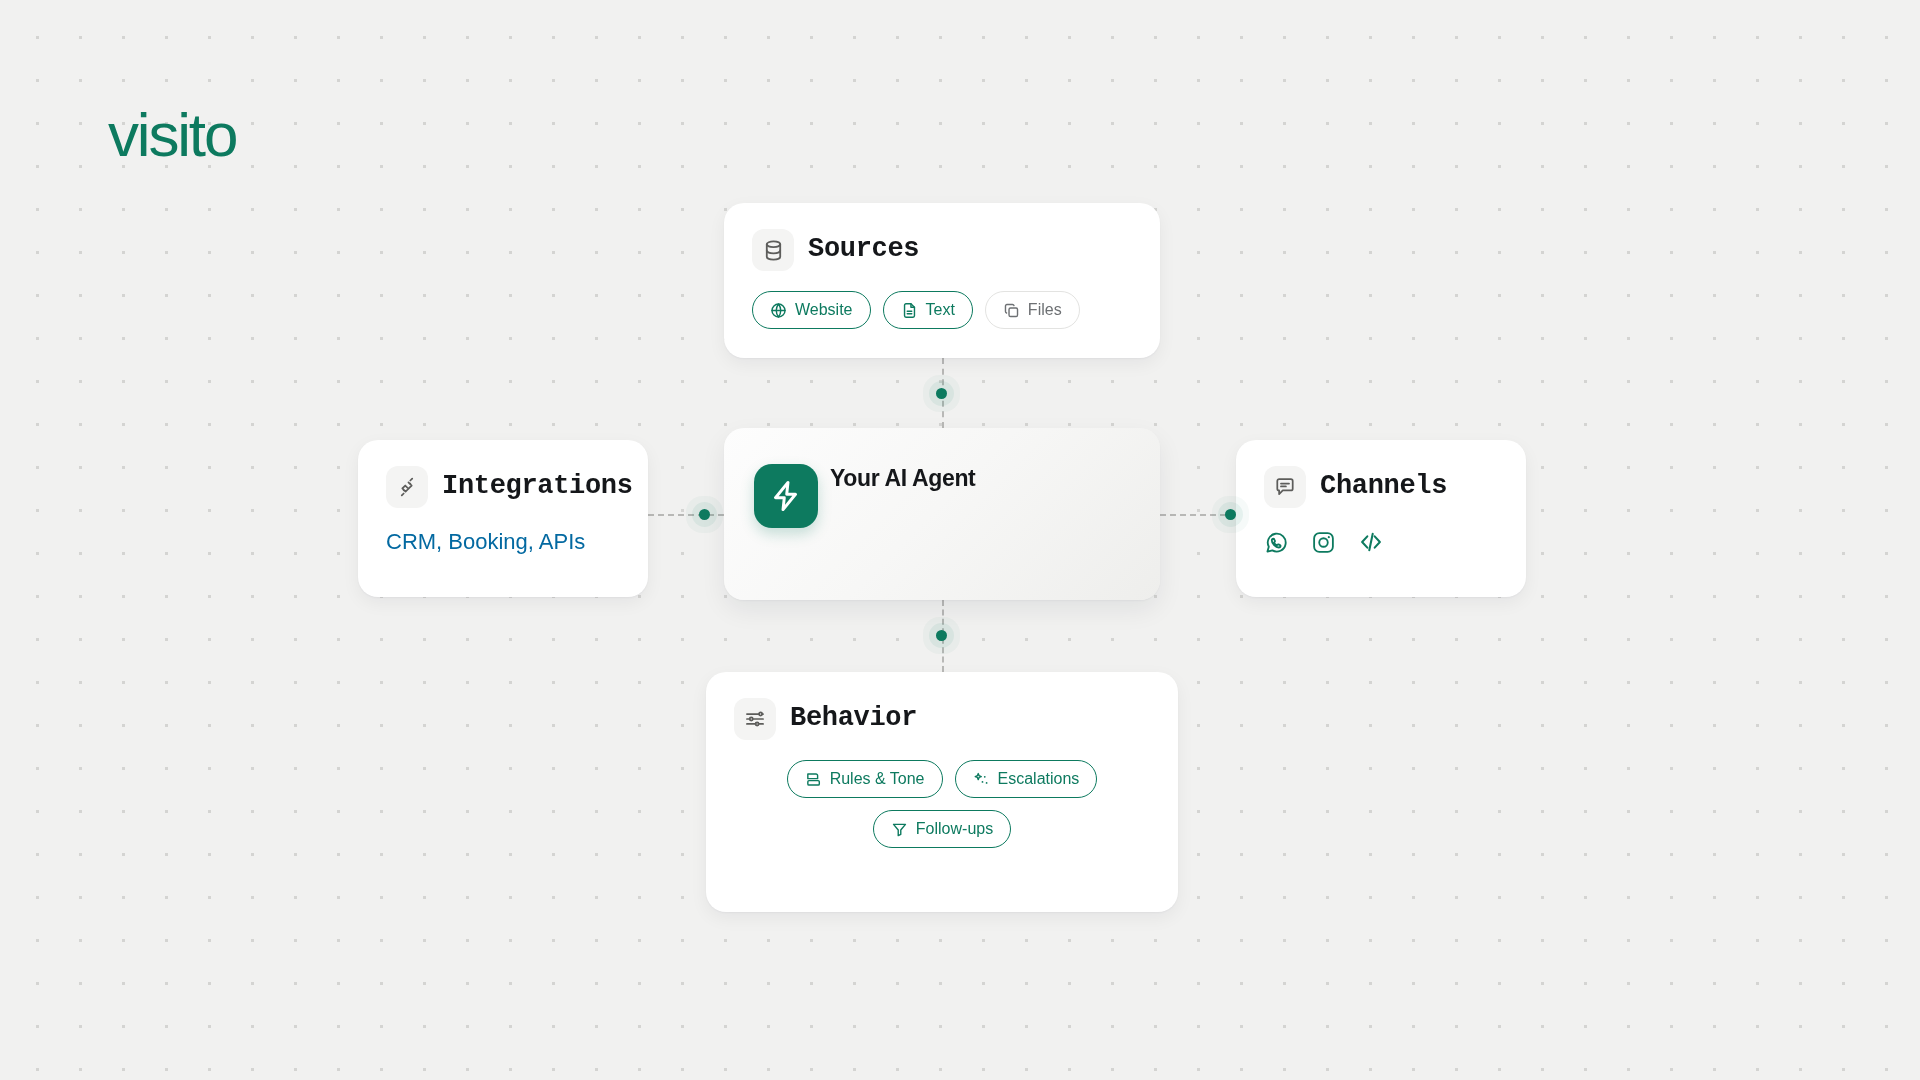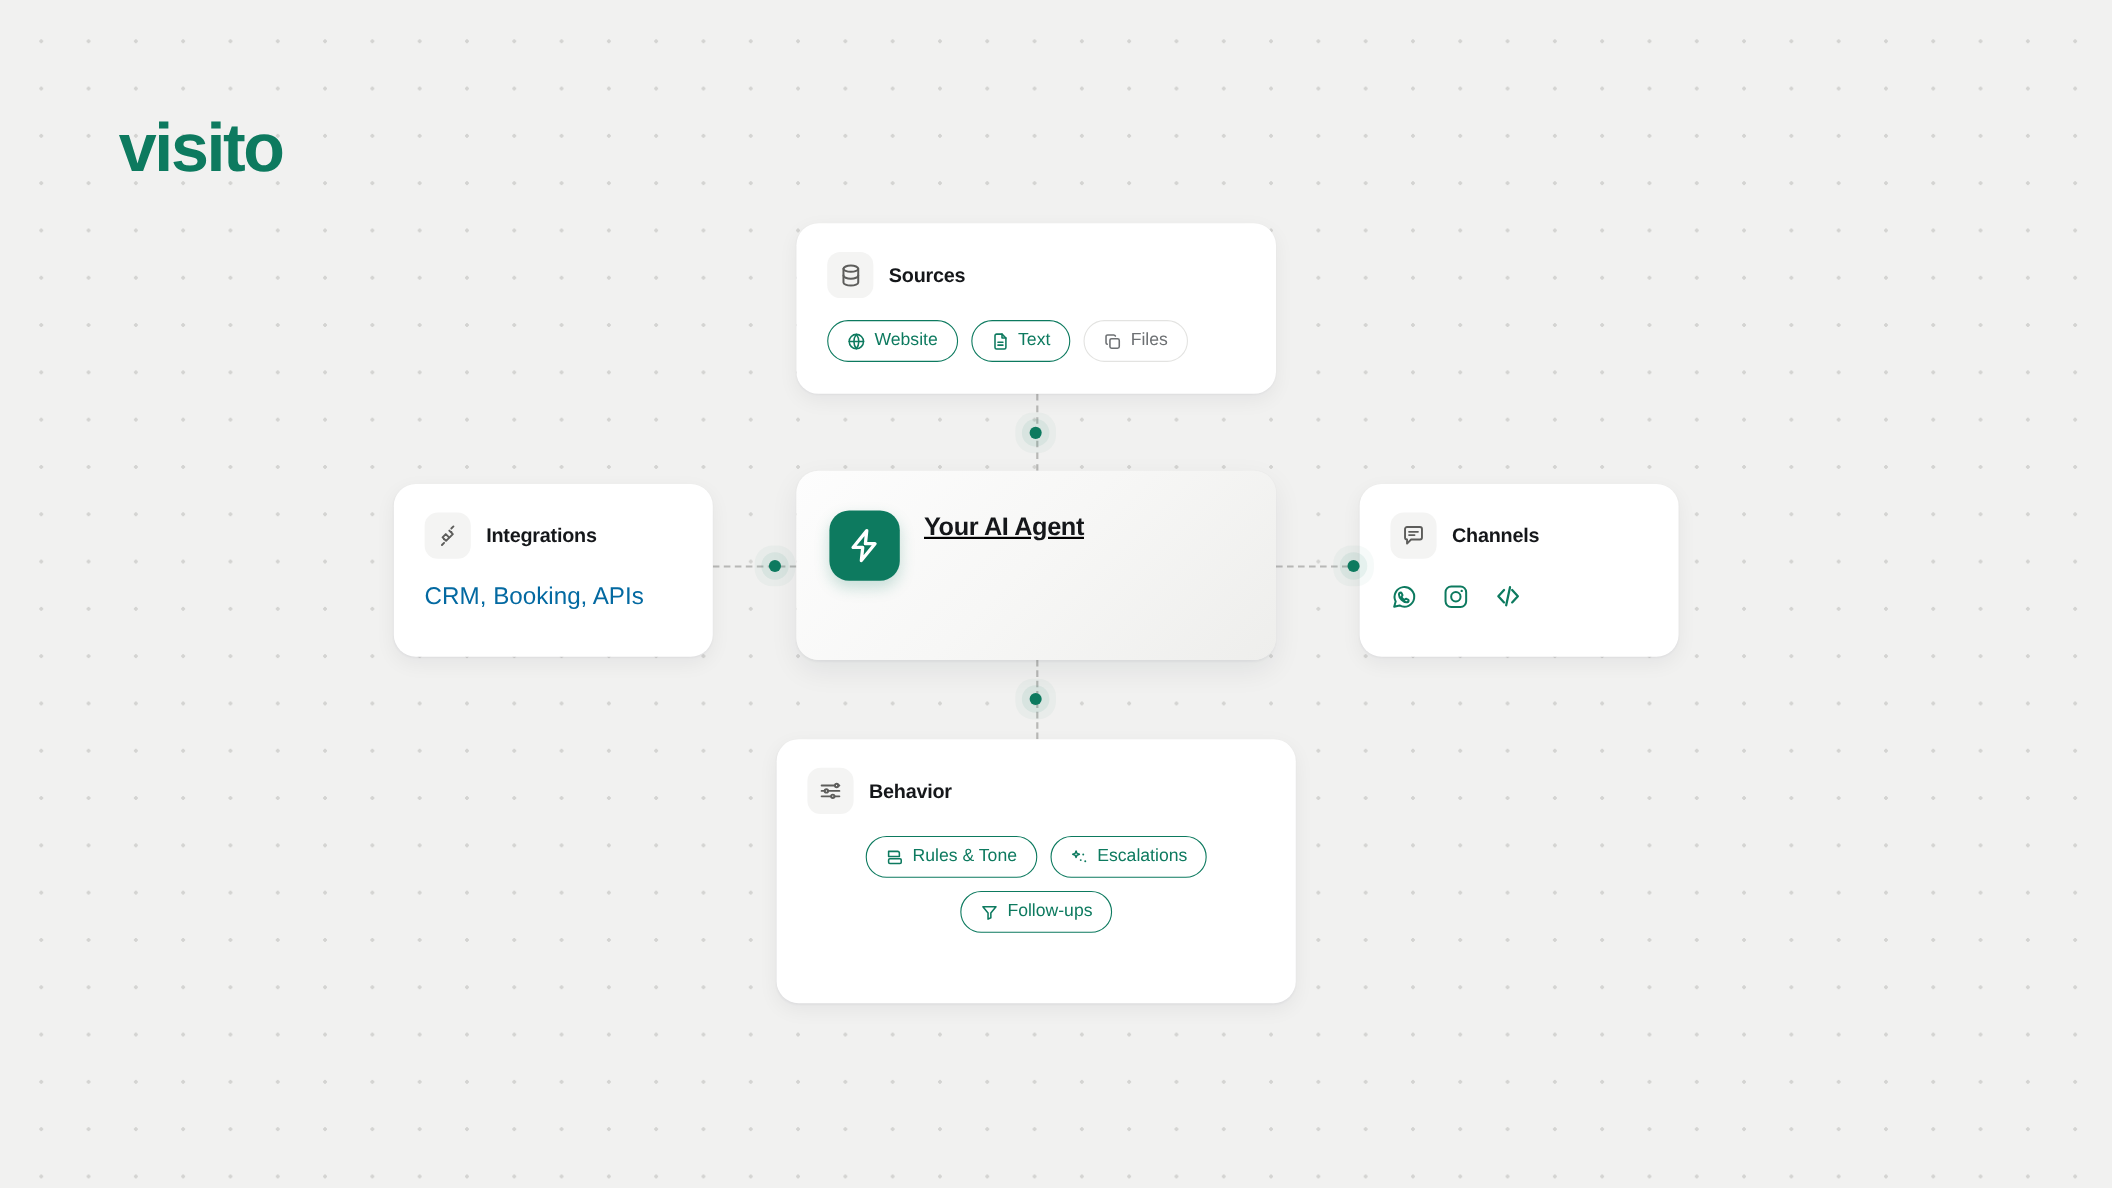--- a/index.html
+++ b/index.html
@@ -20,21 +20,21 @@
     position: relative;
     -webkit-font-smoothing: antialiased;
   }
 
   
   #logo {
     position: absolute;
     left: 108px;
     top: 104px;
     font-size: 62px;
-    font-weight: 700;
+    font-weight: 400;
     letter-spacing: -0.035em;
     line-height: 1;
     color: #0d7a5f;
     user-select: none;
   }
 
   
   #stage {
     position: absolute;
     left: 0; top: 0;
@@ -86,25 +86,26 @@
     border-radius: 12px;
     background: #f4f4f3;
     display: flex;
     align-items: center;
     justify-content: center;
     flex: 0 0 auto;
     color: #5d5d5b;
   }
 
   .card-title {
-    font-size: 18px;
+    font-size: 27px;
     font-weight: 700;
     color: #15171a;
     letter-spacing: -0.012em;
     line-height: 1.15;
+    font-family: Liberation Mono, monospace;
   }
 
   .card-sub {
     font-size: 22px;
     color: #0369a1;
     line-height: 1.38;
   }
 
   
   .pill-row {
@@ -176,23 +177,22 @@
     width: 436px;
     height: 172px;
     padding: 0;
     background: linear-gradient(135deg, #fdfdfd 0%, #f7f7f6 48%, #eeeeec 100%);
     box-shadow: 0 1px 2px rgba(16,24,40,0.04),
                 0 10px 26px rgba(16,24,40,0.07);
   }
   #card-agent .agent-inner {
     display: flex;
     align-items: flex-start;
-    gap: 22px;
+    gap: 12px;
     padding: 36px 30px 0 30px;
-    text-decoration: underline;
   }
   .agent-badge {
     width: 64px;
     height: 64px;
     border-radius: 18px;
     background: #0d7a5f;
     display: flex;
     align-items: center;
     justify-content: center;
     flex: 0 0 auto;

